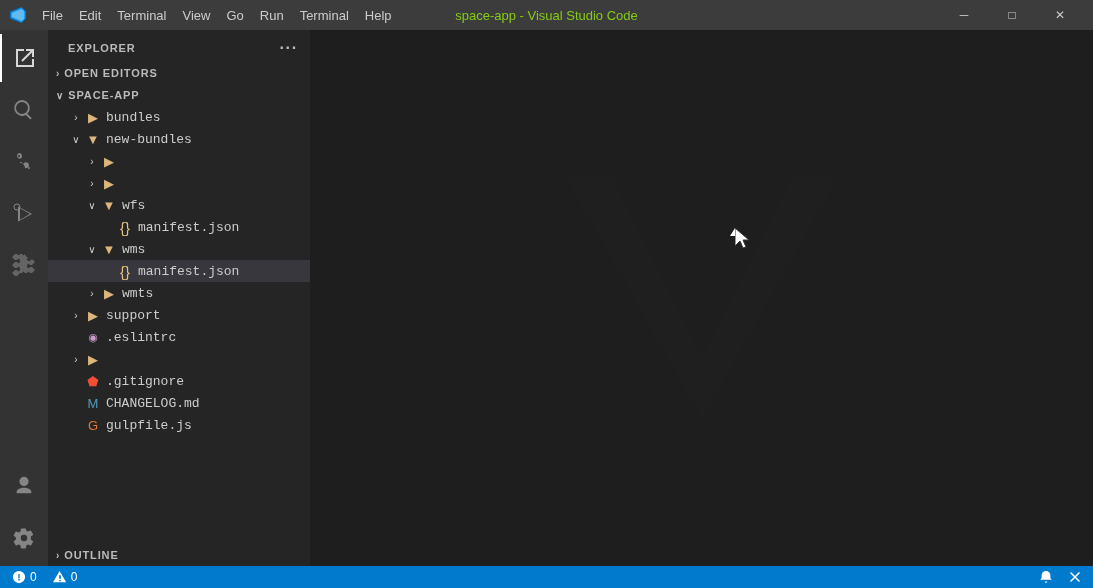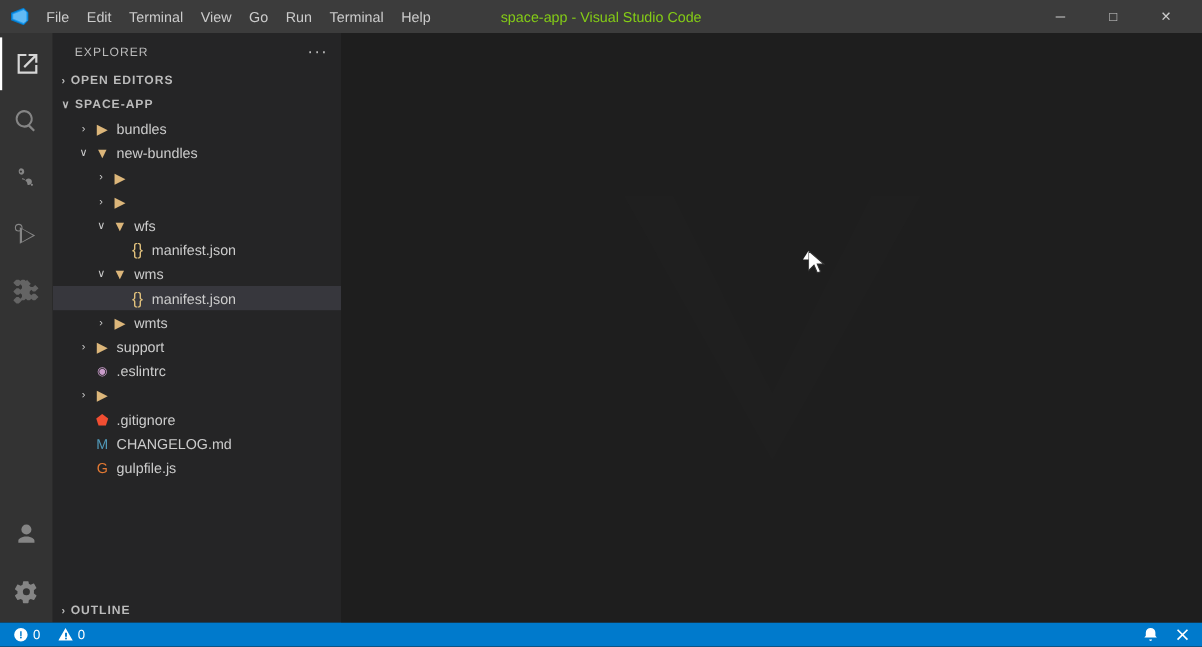--- a/index.html
+++ b/index.html
@@ -111,21 +111,21 @@
       flex-shrink: 0;
       overflow: hidden;
     }
     #sidebar-header {
       display: flex;
       align-items: center;
       justify-content: space-between;
       padding: 10px 12px 6px 20px;
       text-transform: uppercase;
       font-size: 11px;
-      font-weight: 400;
+      font-weight: 700;
       letter-spacing: 0.08em;
       color: #bbbbbb;
       flex-shrink: 0;
     }
     #sidebar-header .dots-btn {
       cursor: pointer;
       color: #bbbbbb;
       font-size: 16px;
       line-height: 1;
     }
@@ -170,21 +170,21 @@
       text-align: center;
       color: #cccccc;
     }
     .tree-item .file-icon {
       width: 18px;
       flex-shrink: 0;
       text-align: center;
       font-size: 13px;
       margin-right: 4px;
     }
-    .tree-item .label { flex: 1; }
+    .tree-item .label { flex: 1; font-family: Liberation Mono, monospace; }
 
     
     .indent-0 { padding-left: 8px; }
     .indent-1 { padding-left: 20px; }
     .indent-2 { padding-left: 36px; }
     .indent-3 { padding-left: 52px; }
 
     
     #editor-area {
       flex: 1;

